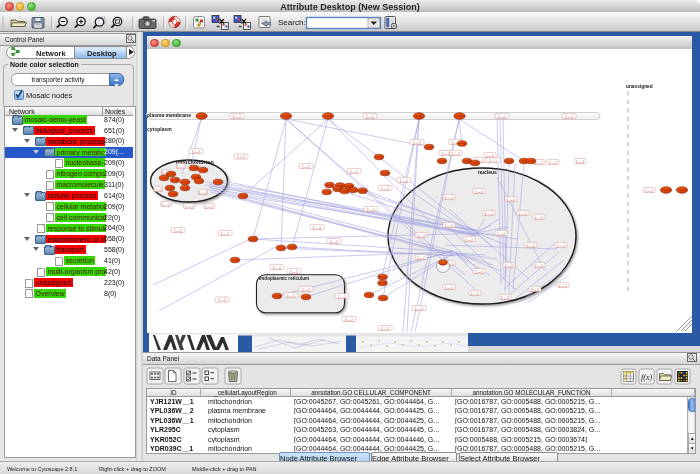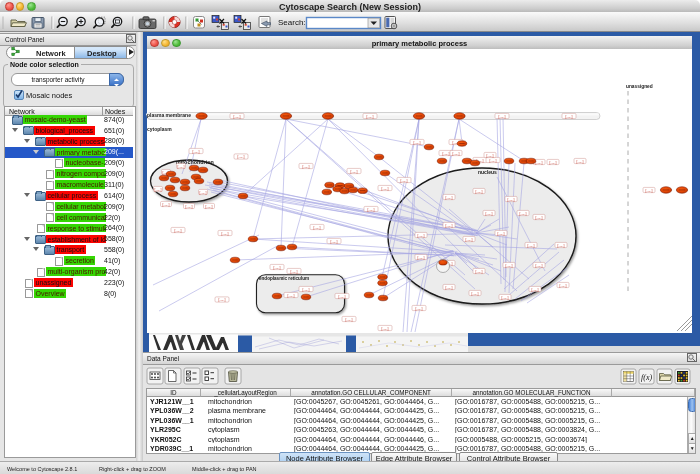--- a/index.html
+++ b/index.html
@@ -58,33 +58,33 @@
   #underband{left:468px;top:346px;width:232px;height:6px;background:#dcdcdc;}
   
   #dpanel{left:143px;top:352px;width:557px;height:109px;background:#e4e4e4;}
   #dphead{left:143px;top:352px;width:557px;height:11px;background:linear-gradient(#f5f5f5,#d5d5d5);border-top:1px solid #9a9a9a;border-bottom:1px solid #9a9a9a;}
   #dphead span{position:absolute;left:4px;top:2px;font-size:6.5px;color:#111;}
   
   #dtable{left:146px;top:388px;width:548px;height:64px;background:#fff;border:1px solid #9a9a9a;overflow:hidden;}
   .th{position:absolute;top:0;height:7px;background:linear-gradient(#f8f8f8,#dddddd);border-right:1px solid #aaa;border-bottom:1px solid #999;font-size:6.3px;color:#111;text-align:center;}
   .td{position:absolute;font-size:7px;color:#111;white-space:nowrap;overflow:hidden;}
   
-  .btab{position:absolute;top:452px;height:11px;font-size:7.5px;color:#111;text-align:center;border:1px solid #8a8a8a;background:linear-gradient(#fbfbfb,#dedede);line-height:11px;border-radius:2px;}
+  .btab{position:absolute;top:452px;height:11px;font-size:7.5px;color:#111;border:1px solid #8a8a8a;background:linear-gradient(#fbfbfb,#dedede);line-height:11px;border-radius:2px;}
   
   #statusbar{left:0;top:461px;width:700px;height:13px;background:linear-gradient(#ededed,#d8d8d8);border-top:1px solid #aaa;}
   #statusbar span{position:absolute;top:4px;font-size:5.5px;color:#222;}
 </style>
 </head>
 <body>
 <div class="abs" id="titlebar">
     <div class="abs tl t1"></div>
     <div class="abs tl t2"></div>
     <div class="abs tl t3"></div>
   </div>
-<div class="abs" id="maintitle">Cytoscape Search (New Session)</div>
+<div class="abs" id="maintitle">Attribute Desktop (New Session)</div>
 <div class="abs" id="toolbar"></div>
 <svg class="abs" style="left:0;top:14px;" width="700" height="18" viewBox="0 14 700 18">
 <line x1="52" y1="16.5" x2="52" y2="29" stroke="#9a9a9a" stroke-width="1"></line>
 <line x1="53" y1="16.5" x2="53" y2="29" stroke="#fff" stroke-width="1"></line>
 <line x1="133" y1="16.5" x2="133" y2="29" stroke="#9a9a9a" stroke-width="1"></line>
 <line x1="134" y1="16.5" x2="134" y2="29" stroke="#fff" stroke-width="1"></line>
 <line x1="164" y1="16.5" x2="164" y2="29" stroke="#9a9a9a" stroke-width="1"></line>
 <line x1="165" y1="16.5" x2="165" y2="29" stroke="#fff" stroke-width="1"></line>
 <line x1="186" y1="16.5" x2="186" y2="29" stroke="#9a9a9a" stroke-width="1"></line>
 <line x1="187" y1="16.5" x2="187" y2="29" stroke="#fff" stroke-width="1"></line>
@@ -300,21 +300,20 @@
 
 </div>
 </div>
 <div class="abs" id="splitter"></div>
 
 <div class="abs" id="netwin"></div>
 <div class="abs" id="nettitle">
     <div class="abs tl t1"></div>
     <div class="abs tl t2"></div>
     <div class="abs tl t3"></div>
-    <div class="abs" id="nettitletxt">primary metabolic process</div>
   </div>
 <div class="abs" id="netcanvas">
     <svg style="position:absolute;left:2px;top:0.5px;overflow:visible;" width="543" height="284" viewBox="0 0 543 284">
 <defs>
 <radialGradient id="ng" cx="42%" cy="38%" r="70%">
  <stop offset="0%" stop-color="#f25a10"></stop>
  <stop offset="55%" stop-color="#e04606"></stop>
  <stop offset="100%" stop-color="#b23000"></stop>
 </radialGradient>
 <filter id="sh" x="-30%" y="-30%" width="160%" height="160%">
@@ -816,21 +815,21 @@
     <div class="td" style="left:147px;top:56.1px;width:157px;">[GO:0044464, GO:0044444, GO:0044425, G...</div>
     <div class="td" style="left:308px;top:56.1px;width:156px;">[GO:0016787, GO:0005488, GO:0005215, G...</div>
     <div class="abs" style="left:539.5px;top:7.5px;width:8px;height:56.5px;background:linear-gradient(90deg,#e8e8e8,#fdfdfd 40%,#d8d8d8);border-left:1px solid #aaa;">
       <div class="abs" style="left:0.5px;top:1px;width:7px;height:12px;border-radius:3.5px;background:linear-gradient(90deg,#4a84d8,#9cc2f0 45%,#3a74cc);border:0.5px solid #3a6ab0;"></div>
       <div class="abs" style="left:0;top:36px;width:7.5px;height:9.5px;background:linear-gradient(#fdfdfd,#e0e0e0);border:0.5px solid #aaa;font-size:5px;text-align:center;line-height:9px;color:#222;">▲</div>
       <div class="abs" style="left:0;top:46.5px;width:7.5px;height:9.5px;background:linear-gradient(#fdfdfd,#e0e0e0);border:0.5px solid #aaa;font-size:5px;text-align:center;line-height:9px;color:#222;">▼</div>
     </div>
   </div>
 <div class="abs btab" style="left:279px;width:89px;background:linear-gradient(#cfe3f7,#a8cdf0);border-color:#6a92c0;">Node Attribute Browser</div>
 <div class="abs btab" style="left:371px;width:84px;">Edge Attribute Browser</div>
-<div class="abs btab" style="left:459px;width:97px;">Control Attribute Browser</div>
+<div class="abs btab" style="left:459px;width:97px;">Select Attribute Browser</div>
 
 <div class="abs" id="statusbar">
   <span style="left:7px;">Welcome to Cytoscape 2.8.1</span>
   <span style="left:99px;">Right-click + drag to ZOOM</span>
   <span style="left:192px;">Middle-click + drag to PAN</span>
 </div>
 <svg class="abs" style="left:143px;top:364px;" width="557" height="24" viewBox="143 364 557 24">
 <rect x="147" y="368" width="16" height="16" rx="2" fill="#f2f2f2" stroke="#a0a0a0" stroke-width="0.9"></rect>
 <rect x="165" y="368" width="16" height="16" rx="2" fill="#f2f2f2" stroke="#a0a0a0" stroke-width="0.9"></rect>
 <rect x="184" y="368" width="16" height="16" rx="2" fill="#f2f2f2" stroke="#a0a0a0" stroke-width="0.9"></rect>

